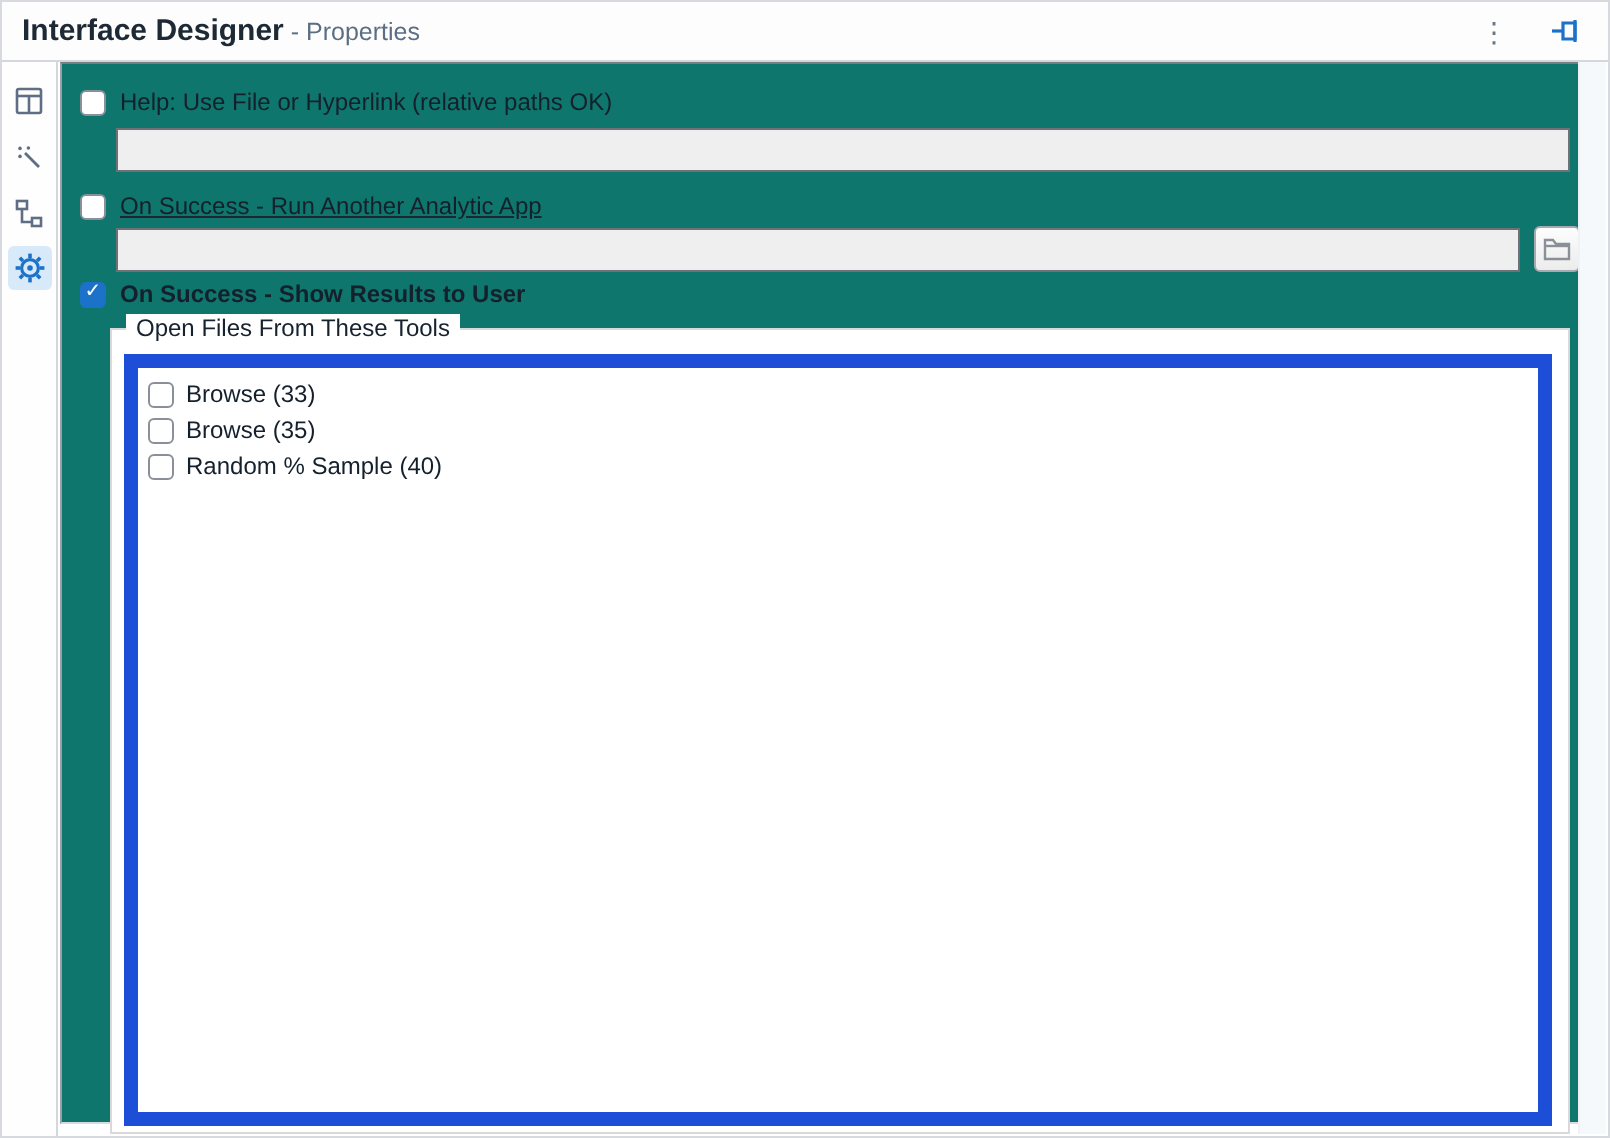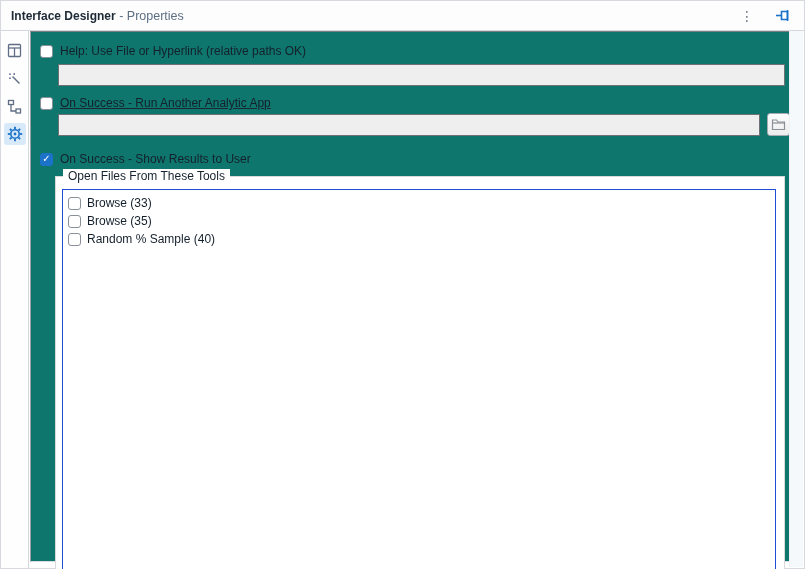--- a/index.html
+++ b/index.html
@@ -15,21 +15,21 @@
     border:1px solid #d6d9de;box-sizing:border-box;background:#fff;
   }
 
   
   .titlebar{
     position:absolute;left:0;top:0;right:0;height:30px;
     display:flex;align-items:center;
     padding:0 10px;box-sizing:border-box;
     border-bottom:1px solid #d4d8dd;background:#fdfdfe;
   }
-  .title-bold{font-weight:bold;color:#1d2935;font-size:12px;}
+  .title-bold{font-weight:bold;color:#1d2935;font-size:15px;}
   .title-rest{color:#5c6f82;font-size:12.5px;white-space:pre;}
   .titlebar-spacer{flex:1;}
   .kebab{
     width:22px;height:22px;display:flex;align-items:center;justify-content:center;
     color:#6b7684;font-size:14px;line-height:1;cursor:pointer;letter-spacing:0;
     margin-right:14px;user-select:none;
   }
   .pin{
     width:22px;height:22px;display:flex;align-items:center;justify-content:center;cursor:pointer;
   }
@@ -92,21 +92,21 @@
   .groupbox{
     position:relative;margin:10px 0 0 24px;width:730px;height:403px;
     box-sizing:border-box;border:1px solid #d9d9d9;background:#fff;
   }
   .groupbox-legend{
     position:absolute;top:-8px;left:7px;background:#fff;padding:0 5px;
     color:#16222e;
   }
   .listbox{
     position:absolute;left:6px;top:12px;width:714px;height:386px;
-    box-sizing:border-box;border:1px solid #1d4ed8;background:#fff;
+    box-sizing:border-box;border:7px solid #1d4ed8;background:#fff;
     overflow:hidden;padding-top:4px;
   }
   .list-item{display:flex;align-items:center;height:18px;padding-left:5px;cursor:default;}
   .list-item .cb{width:13px;height:13px;flex:0 0 13px;}
   .list-item .cb-label{margin-left:6px;}
 
   svg{display:block;}
 </style>
 </head>
 <body>
@@ -186,21 +186,21 @@
         <button class="icon-btn">
           <span>
             <svg width="15" height="13" viewBox="0 0 15 13" fill="none" stroke="#8a8f98" stroke-width="1.2">
               <path d="M1.5 2 h4 l1.5 2 h6.5 v7.5 h-12 z"></path>
               <line x1="1.5" y1="5" x2="13.5" y2="5"></line>
             </svg>
           </span>
         </button>
       </div>
 
-      <div class="check-row" style="margin-top:16px;">
+      <div class="check-row" style="margin-top:4px;font-weight:bold;">
         <span class="cb checked"></span>
         <span class="cb-label">On Success - Show Results to User</span>
       </div>
 
       <div class="groupbox">
         <span class="groupbox-legend">Open Files From These Tools</span>
         <div class="listbox">
 
         <div class="list-item">
               <span class="cb"></span>

